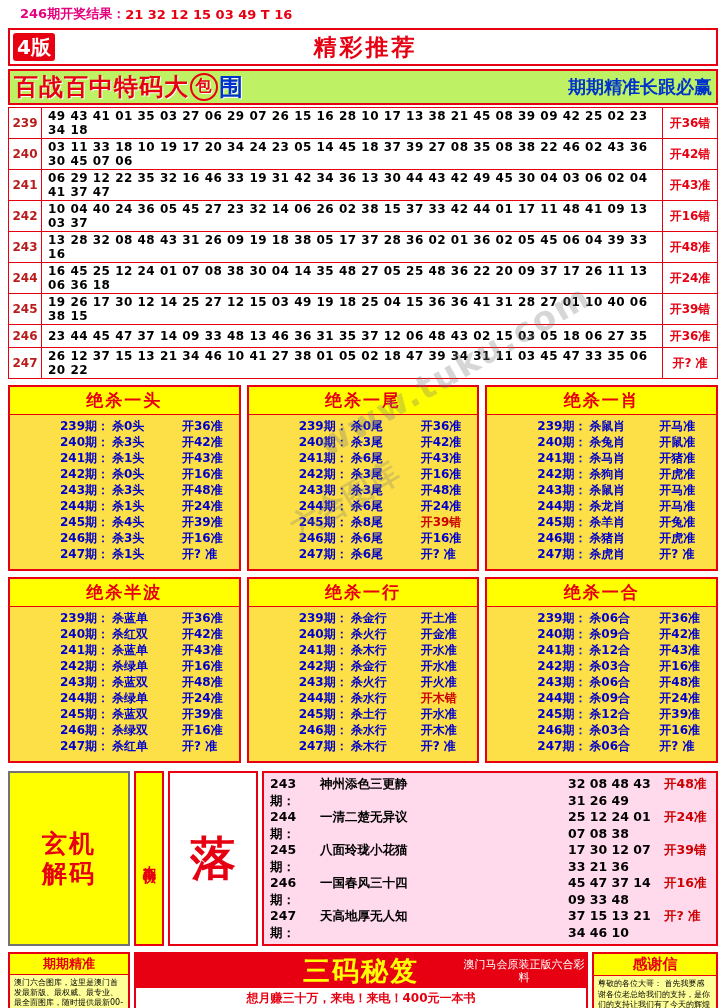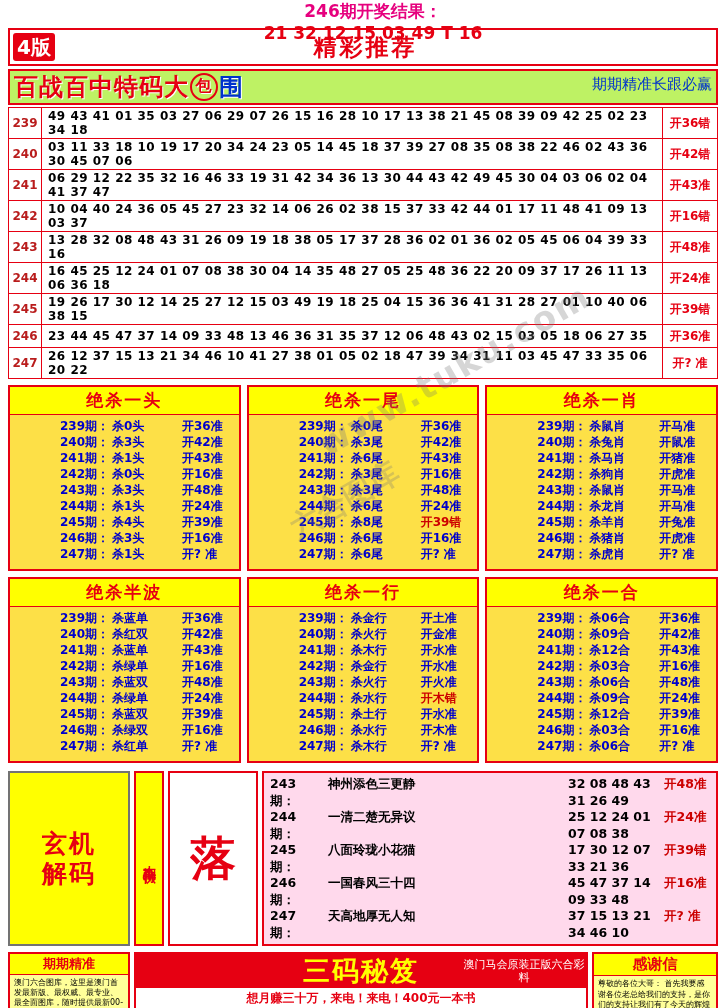--- a/index.html
+++ b/index.html
@@ -8,21 +8,21 @@
     background:#ffffff;
     font-family:"DejaVu Sans","Liberation Sans",sans-serif;
     font-size:11px;
     color:#000;
     position:relative;
     overflow:hidden;
   }
   .page{position:relative;width:726px;height:1008px;box-sizing:border-box;}
   .hdr{
     height:28px;display:flex;align-items:center;padding-left:20px;
-    font-size:17px;font-weight:bold;color:#e6007e;letter-spacing:0px;flex-direction:column;
+    font-size:13px;font-weight:bold;color:#e6007e;letter-spacing:0px;
   }
   .hdr .red{color:#e60012;}
   .titlebar{
     margin:0 8px;border:2px solid #e60012;height:34px;display:flex;align-items:center;
     background:#fff;
   }
   .badge{
     width:42px;height:28px;margin-left:3px;background:#e60012;color:#fff;
     font-size:20px;font-weight:bold;display:flex;align-items:center;justify-content:center;
     border-radius:3px;
@@ -36,21 +36,21 @@
     position:absolute;left:4px;top:0;height:32px;display:flex;align-items:center;
     font-size:24px;font-weight:bold;color:#e60012;letter-spacing:1px;
     text-shadow:1px 1px 0 #fff;
   }
   .banner-main .blue{color:#0033cc;}
   .banner-main .circled{
     display:inline-block;border:2px solid #e60012;border-radius:50%;width:24px;height:24px;
     line-height:22px;text-align:center;font-size:16px;margin:0 1px;
   }
   .banner-sub{
-    position:absolute;right:4px;top:4px;font-size:15px;font-weight:normal;color:#0033cc;margin-left:32px;
+    position:absolute;right:4px;top:4px;font-size:18px;font-weight:bold;color:#0033cc;margin-left:32px;
   }
   
   table.res{
     margin:2px 8px 0 8px;border-collapse:collapse;width:710px;background:#fff;
   }
   table.res td{
     border:1px solid #e60012;height:20px;font-size:12px;
   }
   td.idx{width:30px;text-align:center;color:#b91c1c;font-weight:bold;font-size:13px;}
   td.nums{padding-left:6px;letter-spacing:0.5px;font-size:12.5px;color:#000;font-weight:bold;}
@@ -83,21 +83,21 @@
   }
   .luo{
     width:86px;border:2px solid #e60012;background:#fff;display:flex;align-items:center;justify-content:center;
   }
   .luo span{font-size:46px;font-weight:bold;color:#e60012;}
   .riddles{
     flex:1;border:2px solid #e60012;background:#ffd9ec;padding:3px 6px;
   }
   .riddle-row{font-size:12.5px;line-height:16.5px;color:#000;font-weight:bold;display:flex;}
   .riddle-row .q{width:50px;}
-  .riddle-row .t{flex:1;margin-left:8px;}
+  .riddle-row .t{flex:1;}
   .riddle-row .n{width:96px;}
   .riddle-row .r{width:46px;color:#cc0000;}
   
   .bottom2{display:flex;margin:6px 8px 0 8px;gap:4px;height:122px;}
   .col-left{width:118px;border:2px solid #e60012;background:#ffff99;}
   .col-left .t{background:#ffff00;text-align:center;font-size:13px;font-weight:bold;color:#e60012;border-bottom:1px solid #e60012;padding:1px 0;}
   .col-left .p{font-size:8px;line-height:10px;padding:3px 4px;color:#000;}
   .col-mid{flex:1;border:2px solid #e60012;background:#fff;position:relative;}
   .mid-top{background:#e60012;height:34px;display:flex;align-items:center;}
   .mid-top .big{flex:1;text-align:center;font-size:27px;font-weight:bold;color:#ffff00;letter-spacing:2px;}

